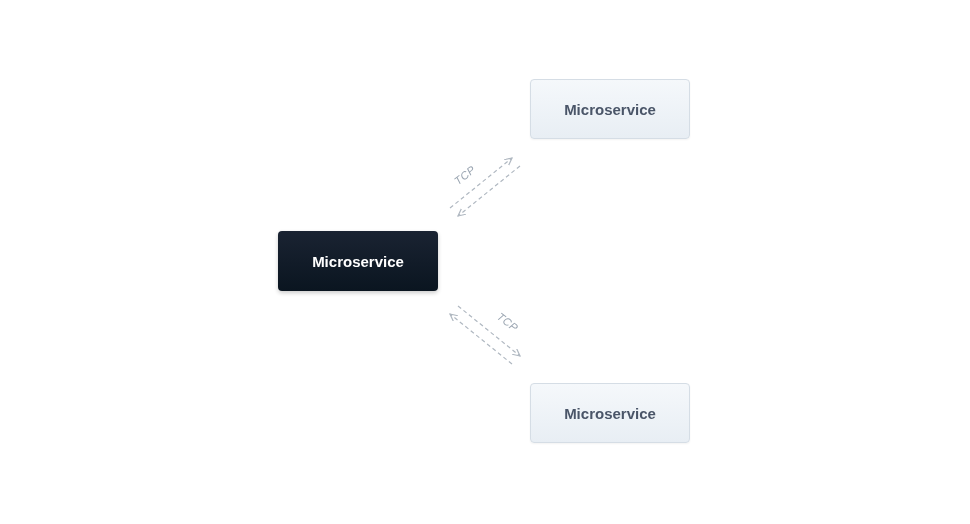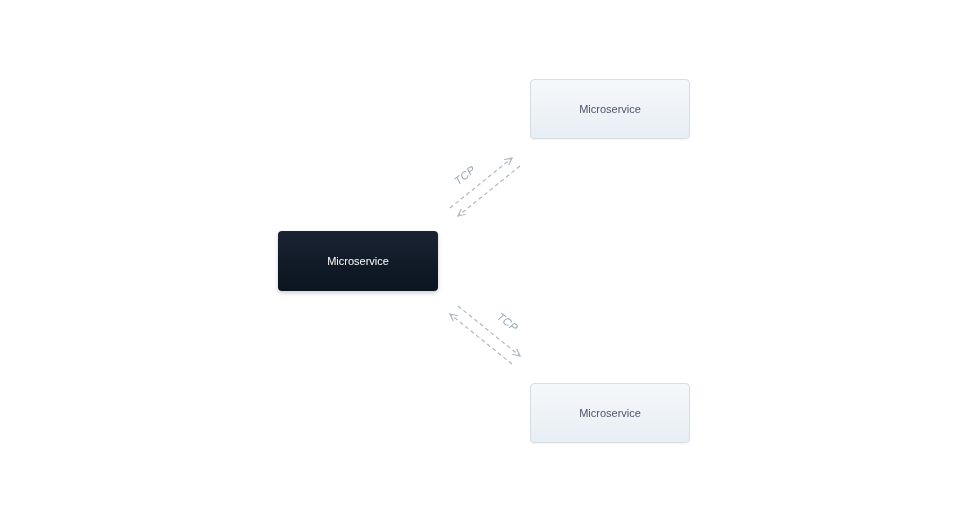--- a/index.html
+++ b/index.html
@@ -12,22 +12,22 @@
       overflow: hidden;
     }
     .node {
       position: absolute;
       width: 160px;
       height: 60px;
       border-radius: 4px;
       display: flex;
       align-items: center;
       justify-content: center;
-      font-size: 11px;
-      font-weight: 400;
+      font-size: 15px;
+      font-weight: 700;
     }
     .node-dark {
       background: linear-gradient(to bottom, #1a2332, #0a1520);
       color: #ffffff;
       box-shadow: 0 2px 4px rgba(0,0,0,0.2);
     }
     .node-light {
       background: linear-gradient(to bottom, #f5f8fb, #e8eef4);
       color: #4a5568;
       border: 1px solid #d5dde5;

